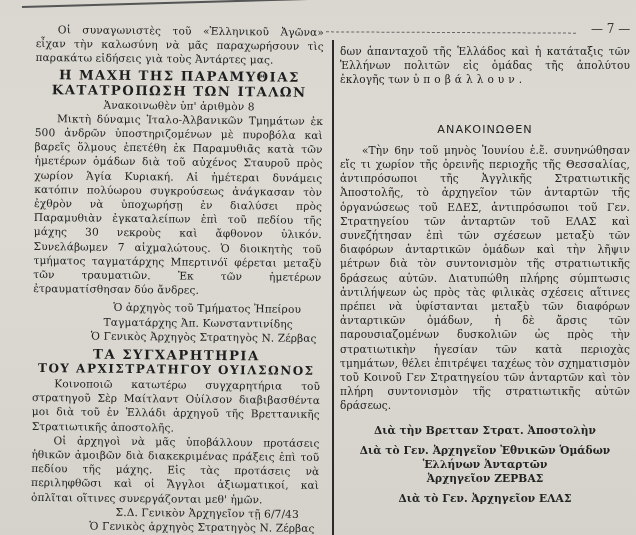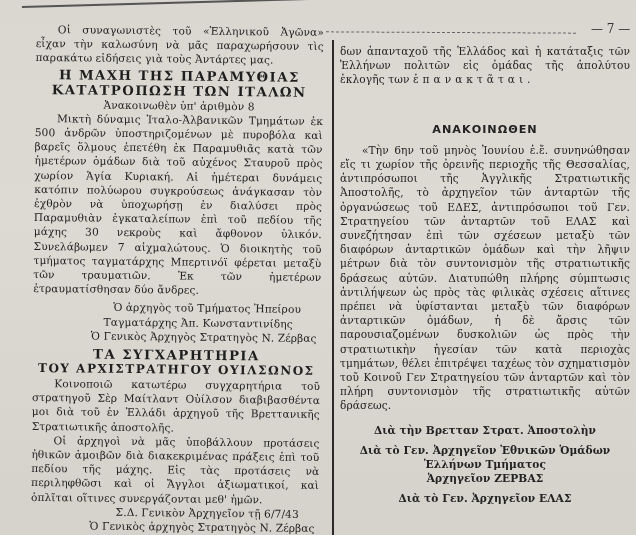--- a/index.html
+++ b/index.html
@@ -34,21 +34,21 @@
   p { margin:0; text-align:justify; }
   .indent { text-indent:22px; }
   .center { text-align:center; }
   .headline {
     text-align:center; font-weight:bold; font-family:"DejaVu Serif", serif;
     font-size:13.2px; line-height:15px; letter-spacing:1.5px; color:#1e1e1e;
   }
   .sign { text-align:center;font-weight:bold; }
   .sign-right { text-align:right; padding-right:4px; }
   .sub-head {
-    text-align:center; font-family:"DejaVu Sans", sans-serif; font-weight:bold;
+    text-align:center; font-family:"DejaVu Sans", sans-serif; font-weight:normal;
     font-size:11.2px; letter-spacing:1px; margin:6px 0 6px;
   }
   .spaced { letter-spacing:4px; }
   .gap { height:4px; }
 </style>
 </head>
 <body>
 
 <div class="page">
   <div class="top-rule-left"></div>
@@ -72,28 +72,28 @@
     <p class="indent">Οἱ ἀρχηγοὶ νὰ μᾶς ὑποβάλλουν προτάσεις ἠθικῶν ἀμοιβῶν διὰ διακεκριμένας πράξεις ἐπὶ τοῦ πεδίου τῆς μάχης. Εἰς τὰς προτάσεις νὰ περιληφθῶσι καὶ οἱ Ἄγγλοι ἀξιωματικοί, καὶ ὁπλῖται οἵτινες συνεργάζονται μεθ' ἡμῶν.</p>
     <div class="sign-right" style="padding-right:20px">Σ.Δ. Γενικὸν Ἀρχηγεῖον τῇ 6/7/43</div>
     <div class="sign-right">Ὁ Γενικὸς ἀρχηγὸς Στρατηγὸς Ν. Ζέρβας</div>
     <div class="gap" style="height:8px"></div>
 
   </div>
 
   <div class="col col-right">
     <p>
       <span>δων ἁπανταχοῦ τῆς Ἑλλάδος καὶ ἡ κατάταξις τῶν Ἑλλήνων πολιτῶν εἰς ὁμάδας τῆς ἀπολύτου ἐκλογῆς των</span>
-      <span class="spaced">ἐπανακτᾶται.</span>
+      <span class="spaced">ὑποβάλλουν.</span>
     </p>
     <div style="height:30px"></div>
     <div class="sub-head">ΑΝΑΚΟΙΝΩΘΕΝ</div>
     <p class="indent">«Τὴν 6ην τοῦ μηνὸς Ἰουνίου ἐ.ἔ. συνηνώθησαν εἴς τι χωρίον τῆς ὀρεινῆς περιοχῆς τῆς Θεσσαλίας, ἀντιπρόσωποι τῆς Ἀγγλικῆς Στρατιωτικῆς Ἀποστολῆς, τὸ ἀρχηγεῖον τῶν ἀνταρτῶν τῆς ὀργανώσεως τοῦ ΕΔΕΣ, ἀντιπρόσωποι τοῦ Γεν. Στρατηγείου τῶν ἀνταρτῶν τοῦ ΕΛΑΣ καὶ συνεζήτησαν ἐπὶ τῶν σχέσεων μεταξὺ τῶν διαφόρων ἀνταρτικῶν ὁμάδων καὶ τὴν λῆψιν μέτρων διὰ τὸν συντονισμὸν τῆς στρατιωτικῆς δράσεως αὐτῶν. Διατυπώθη πλήρης σύμπτωσις ἀντιλήψεων ὡς πρὸς τὰς φιλικὰς σχέσεις αἵτινες πρέπει νὰ ὑφίστανται μεταξὺ τῶν διαφόρων ἀνταρτικῶν ὁμάδων, ἡ δὲ ἄρσις τῶν παρουσιαζομένων δυσκολιῶν ὡς πρὸς τὴν στρατιωτικὴν ἡγεσίαν τῶν κατὰ περιοχὰς τμημάτων, θέλει ἐπιτρέψει ταχέως τὸν σχηματισμὸν τοῦ Κοινοῦ Γεν Στρατηγείου τῶν ἀνταρτῶν καὶ τὸν πλήρη συντονισμὸν τῆς στρατιωτικῆς αὐτῶν δράσεως.</p>
     <div class="gap" style="height:10px"></div>
     <div class="sign">Διὰ τὴν Βρετταν Στρατ. Ἀποστολὴν</div>
     <div class="gap" style="height:6px"></div>
     <div class="sign">Διὰ τὸ Γεν. Ἀρχηγεῖον Ἐθνικῶν Ὁμάδων</div>
-    <div class="sign">Ἑλλήνων Τμήματος</div>
+    <div class="sign">Ἑλλήνων Ἀνταρτῶν</div>
     <div class="sign">Ἀρχηγεῖον ΖΕΡΒΑΣ</div>
     <div class="gap" style="height:6px"></div>
     <div class="sign">Διὰ τὸ Γεν. Ἀρχηγεῖον ΕΛΑΣ</div>
 
   </div>
 </div>
 
 </body></html>

